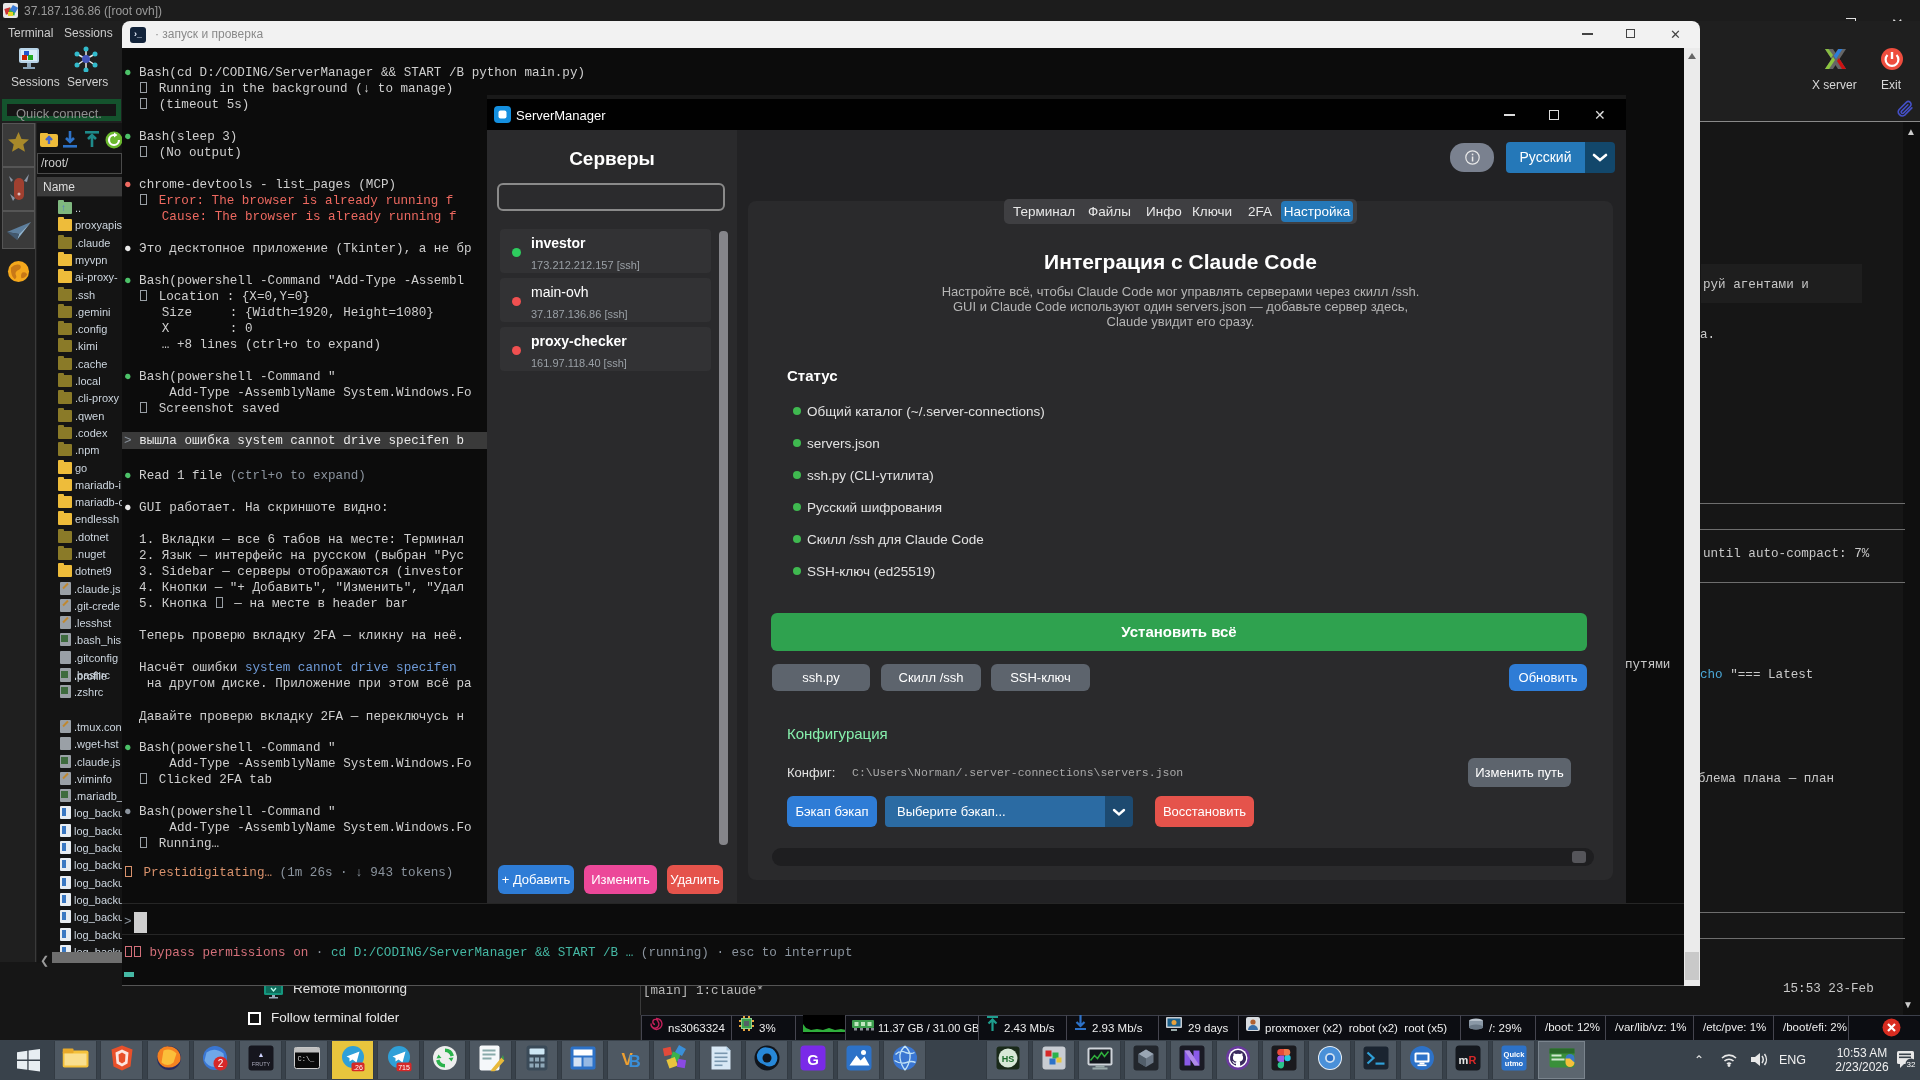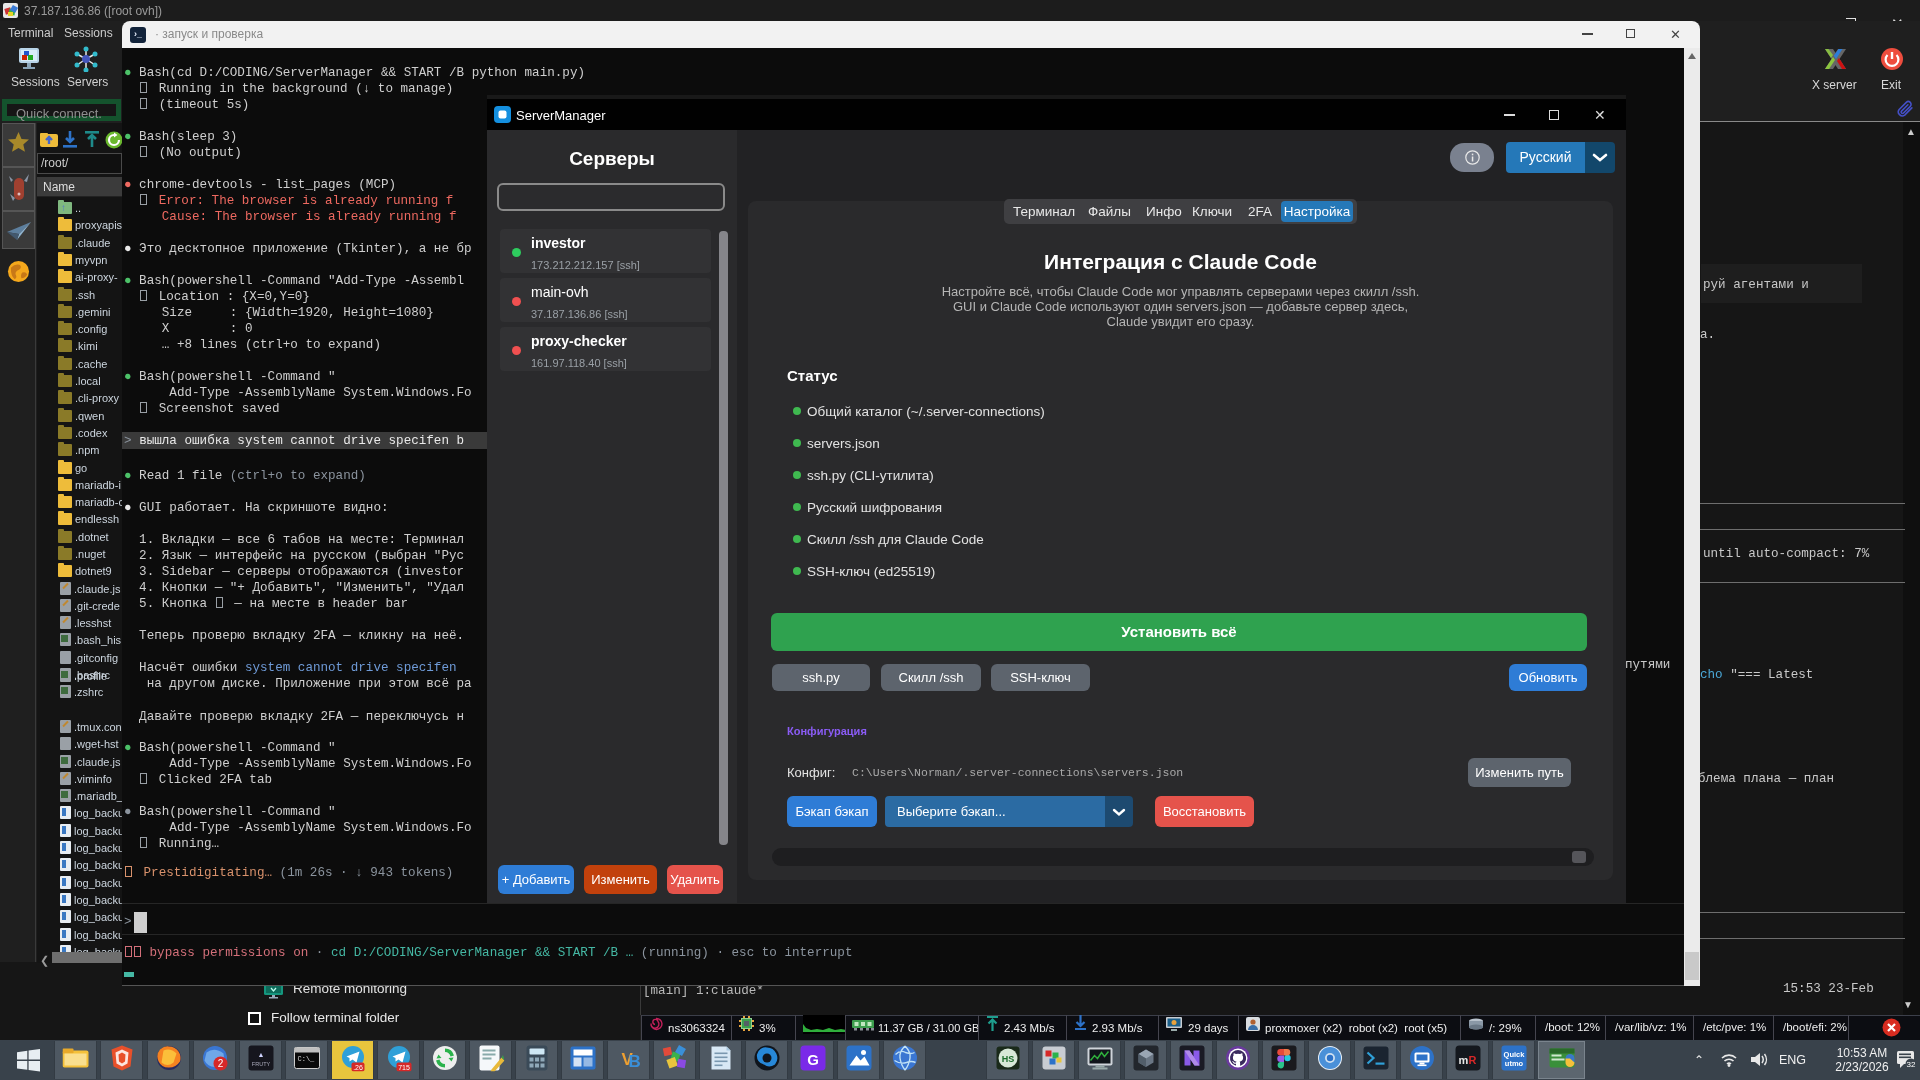--- a/index.html
+++ b/index.html
@@ -290,21 +290,21 @@
 <div class="a" style="left:500px;top:278px;width:211px;height:44px;background:#323234;border-radius:4px"></div>
 <div class="a" style="left:512px;top:297px;width:9px;height:9px;border-radius:50%;background:#f05050"></div>
 <div class="a" style="left:531px;top:284px;color:#fff;font-size:14px;font-weight:normal">main-ovh</div>
 <div class="a" style="left:531px;top:308px;color:#9aa0a6;font-size:11px">37.187.136.86 [ssh]</div>
 <div class="a" style="left:500px;top:327px;width:211px;height:44px;background:#323234;border-radius:4px"></div>
 <div class="a" style="left:512px;top:346px;width:9px;height:9px;border-radius:50%;background:#f05050"></div>
 <div class="a" style="left:531px;top:333px;color:#fff;font-size:14px;font-weight:bold">proxy-checker</div>
 <div class="a" style="left:531px;top:357px;color:#9aa0a6;font-size:11px">161.97.118.40 [ssh]</div>
 <div class="a" style="left:719px;top:231px;width:9px;height:614px;background:#85858a;border-radius:4px"></div>
 <div class="a" style="left:498px;top:865px;width:76px;height:29px;background:#2e7cd6;border-radius:6px;color:#fff;font-size:13px;line-height:29px;text-align:center">+ Добавить</div>
-<div class="a" style="left:584px;top:865px;width:73px;height:29px;background:#c2410c;border-radius:6px;color:#fff;font-size:13px;line-height:29px;text-align:center">Изменить</div>
+<div class="a" style="left:584px;top:865px;width:73px;height:29px;background:#ec4899;border-radius:6px;color:#fff;font-size:13px;line-height:29px;text-align:center">Изменить</div>
 <div class="a" style="left:667px;top:865px;width:56px;height:29px;background:#e5534b;border-radius:6px;color:#fff;font-size:13px;line-height:29px;text-align:center;overflow:hidden">Удалить</div>
 <div class="a" style="left:1450px;top:143px;width:44px;height:29px;background:#7a818f;border-radius:14px"></div>
 <svg class="a" style="left:1465px;top:150px" width="15" height="15">
     <circle cx="7.5" cy="7.5" r="6.7" stroke="#e8e8e8" stroke-width="1.2" fill="none"></circle>
     <rect x="6.8" y="6.5" width="1.5" height="5" fill="#e8e8e8"></rect>
     <rect x="6.8" y="3.6" width="1.5" height="1.7" fill="#e8e8e8"></rect>
   </svg>
 <div class="a" style="left:1506px;top:142px;width:79px;height:31px;background:#2578b8;border-radius:4px 0 0 4px;color:#fff;font-size:14px;line-height:31px;text-align:center">Русский</div>
 <div class="a" style="left:1585px;top:142px;width:30px;height:31px;background:#12476b;border-radius:0 4px 4px 0"></div>
 <svg class="a" style="left:1592px;top:153px" width="16" height="10">
@@ -331,21 +331,21 @@
 <div class="a" style="left:807px;top:500px;color:#e2e2e2;font-size:13.5px">Русский шифрования</div>
 <div class="a" style="left:793px;top:535px;width:8px;height:8px;border-radius:50%;background:#3fb950"></div>
 <div class="a" style="left:807px;top:532px;color:#e2e2e2;font-size:13.5px">Скилл /ssh для Claude Code</div>
 <div class="a" style="left:793px;top:567px;width:8px;height:8px;border-radius:50%;background:#3fb950"></div>
 <div class="a" style="left:807px;top:564px;color:#e2e2e2;font-size:13.5px">SSH-ключ (ed25519)</div>
 <div class="a" style="left:771px;top:613px;width:816px;height:38px;background:#2fa24f;border-radius:6px;color:#fff;font-size:15px;font-weight:bold;line-height:38px;text-align:center">Установить всё</div>
 <div class="a" style="left:772px;top:664px;width:98px;height:27px;background:#5d646d;border-radius:6px;color:#fff;font-size:13px;line-height:27px;text-align:center">ssh.py</div>
 <div class="a" style="left:881px;top:664px;width:100px;height:27px;background:#5d646d;border-radius:6px;color:#fff;font-size:13px;line-height:27px;text-align:center">Скилл /ssh</div>
 <div class="a" style="left:991px;top:664px;width:99px;height:27px;background:#5d646d;border-radius:6px;color:#fff;font-size:13px;line-height:27px;text-align:center">SSH-ключ</div>
 <div class="a" style="left:1509px;top:664px;width:78px;height:27px;background:#2e7cd6;border-radius:6px;color:#fff;font-size:13px;line-height:27px;text-align:center">Обновить</div>
-<div class="a" style="left:787px;top:725px;color:#8b5cf6;font-size:11px;font-weight:bold">Конфигурация</div>
+<div class="a" style="left:787px;top:725px;color:#86efac;font-size:15px;font-weight:normal">Конфигурация</div>
 <div class="a" style="left:787px;top:765px;color:#e2e2e2;font-size:13px">Конфиг:</div>
 <div class="a mono" style="left:852px;top:766px;color:#a8a8a8;font-size:11.5px">C:\Users\Norman/.server-connections\servers.json</div>
 <div class="a" style="left:1468px;top:758px;width:103px;height:29px;background:#5d646d;border-radius:6px;color:#fff;font-size:13px;line-height:29px;text-align:center">Изменить путь</div>
 <div class="a" style="left:787px;top:796px;width:90px;height:31px;background:#2e7cd6;border-radius:6px;color:#fff;font-size:13px;line-height:31px;text-align:center">Бэкап бэкап</div>
 <div class="a" style="left:885px;top:796px;width:220px;height:31px;background:#2b6ba3;border-radius:4px 0 0 4px;color:#fff;font-size:13px;line-height:31px;padding-left:12px">Выберите бэкап...</div>
 <div class="a" style="left:1105px;top:796px;width:28px;height:31px;background:#1d4a70;border-radius:0 4px 4px 0"></div>
 <svg class="a" style="left:1112px;top:808px" width="14" height="9">
     <path d="M2 2 L7 6.5 L12 2" stroke="#fff" stroke-width="2.4" fill="none" stroke-linecap="round"></path>
   </svg>
 <div class="a" style="left:1155px;top:796px;width:99px;height:31px;background:#e5534b;border-radius:6px;color:#fff;font-size:13px;line-height:31px;text-align:center">Восстановить</div>

